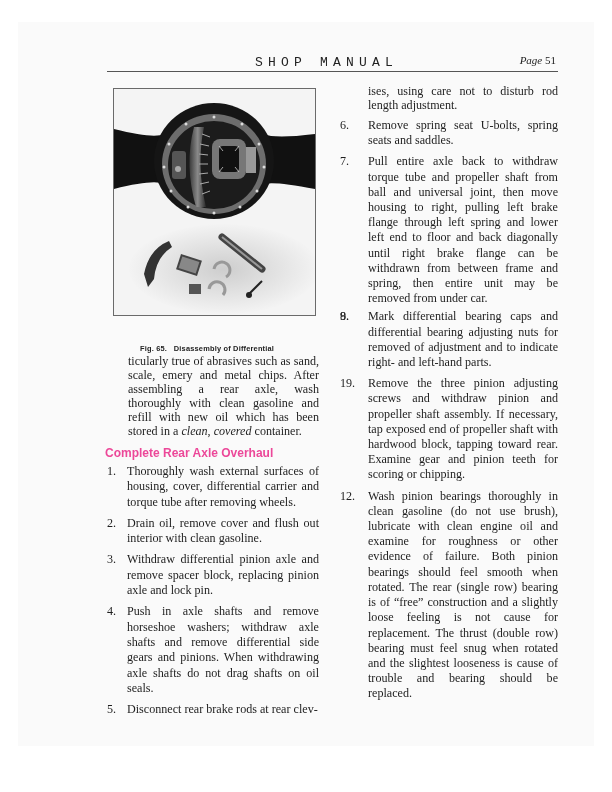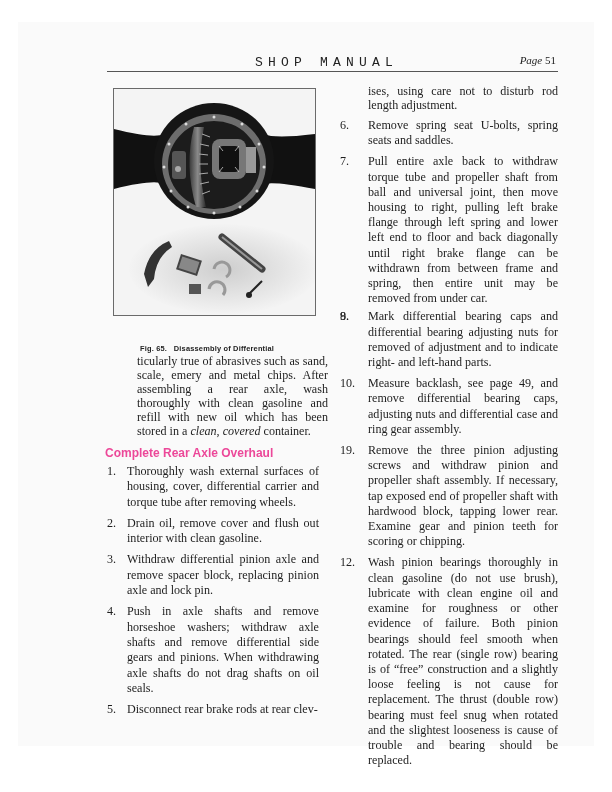--- a/index.html
+++ b/index.html
@@ -25,21 +25,21 @@
   .figure {
     position: absolute; left: 113px; top: 88px; width: 201px; height: 226px;
     border: 1px solid #6a6a6a; background: #f3f3f3; overflow: hidden;
   }
   .caption {
     position: absolute; left: 140px; top: 324px; font-family: Liberation Sans, sans-serif;
     font-size: 7.4px; font-weight: bold; color: #222; letter-spacing: 0.2px; white-space: pre; margin-top: 20px;
   }
   .col { position: absolute; font-size: 12.1px; line-height: 14px; text-align: justify; }
   .col p { margin: 0; }
-  .left-col { left: 137px; top: 354px; width: 191px; }
+  .left-col { left: 128px; top: 354px; width: 191px; }
   .intro em { font-style: italic; }
   .heading {
     position: absolute; left: 105px; top: 446px; font-family: "Liberation Sans", sans-serif;
     font-weight: bold; font-size: 12px; color: #ec4899;
   }
   ol.steps { list-style: none; margin: 0; padding: 0; }
   ol.steps li { position: relative; padding-left: 0; margin-bottom: 6px; }
   ol.steps li .num { position: absolute; text-align: right; }
   .left-list { position: absolute; left: 127px; top: 464px; width: 192px; font-size: 12.1px; line-height: 15.3px; text-align: justify; }
   .left-list li .num { left: -20px; width: 14px; }
@@ -154,16 +154,15 @@
 
 <div class="col right-col">
   <p class="last-line">ises, using care not to disturb rod length adjustment.</p>
 </div>
 
 <ol class="steps right-list">
   <li class="last-line"><span class="num">6.</span><span>Remove spring seat U-bolts, spring seats and saddles.</span></li>
   <li class="last-line tight"><span class="num">7.</span><span>Pull entire axle back to withdraw torque tube and propeller shaft from ball and universal joint, then move housing to right, pulling left brake flange through left spring and lower left end to floor and back diagonally until right brake flange can be withdrawn from between frame and spring, then entire unit may be removed from under car.</span></li>
   <li class="last-line tight"><span class="num">8.</span></li>
   <li class="last-line"><span class="num">9.</span><span>Mark differential bearing caps and differential bearing adjusting nuts for removed of adjustment and to indicate right- and left-hand parts.</span></li>
-  <li class="last-line"><span class="num">10.</span><span>Measure backlash, see page 49, and remove differential bearing caps, adjusting nuts and differential case and ring gear assembly.</span></li>
-  <li class="last-line"><span class="num">19.</span><span>Remove the three pinion adjusting screws and withdraw pinion and propeller shaft assembly. If necessary, tap exposed end of propeller shaft with hardwood block, tapping lower rear. Examine gear and pinion teeth for scoring or chipping.</span></li>
+  <li class="last-line"><span class="num">19.</span><span>Remove the three pinion adjusting screws and withdraw pinion and propeller shaft assembly. If necessary, tap exposed end of propeller shaft with hardwood block, tapping toward rear. Examine gear and pinion teeth for scoring or chipping.</span></li>
   <li class="last-line"><span class="num">12.</span><span>Wash pinion bearings thoroughly in clean gasoline (do not use brush), lubricate with clean engine oil and examine for roughness or other evidence of failure. Both pinion bearings should feel smooth when rotated.  The rear (single row) bearing is of “free” construction and a slightly loose feeling is not cause for replacement. The thrust (double row) bearing must feel snug when rotated and the slightest looseness is cause of trouble and bearing should be replaced.</span></li>
 </ol>
 
 </body></html>

